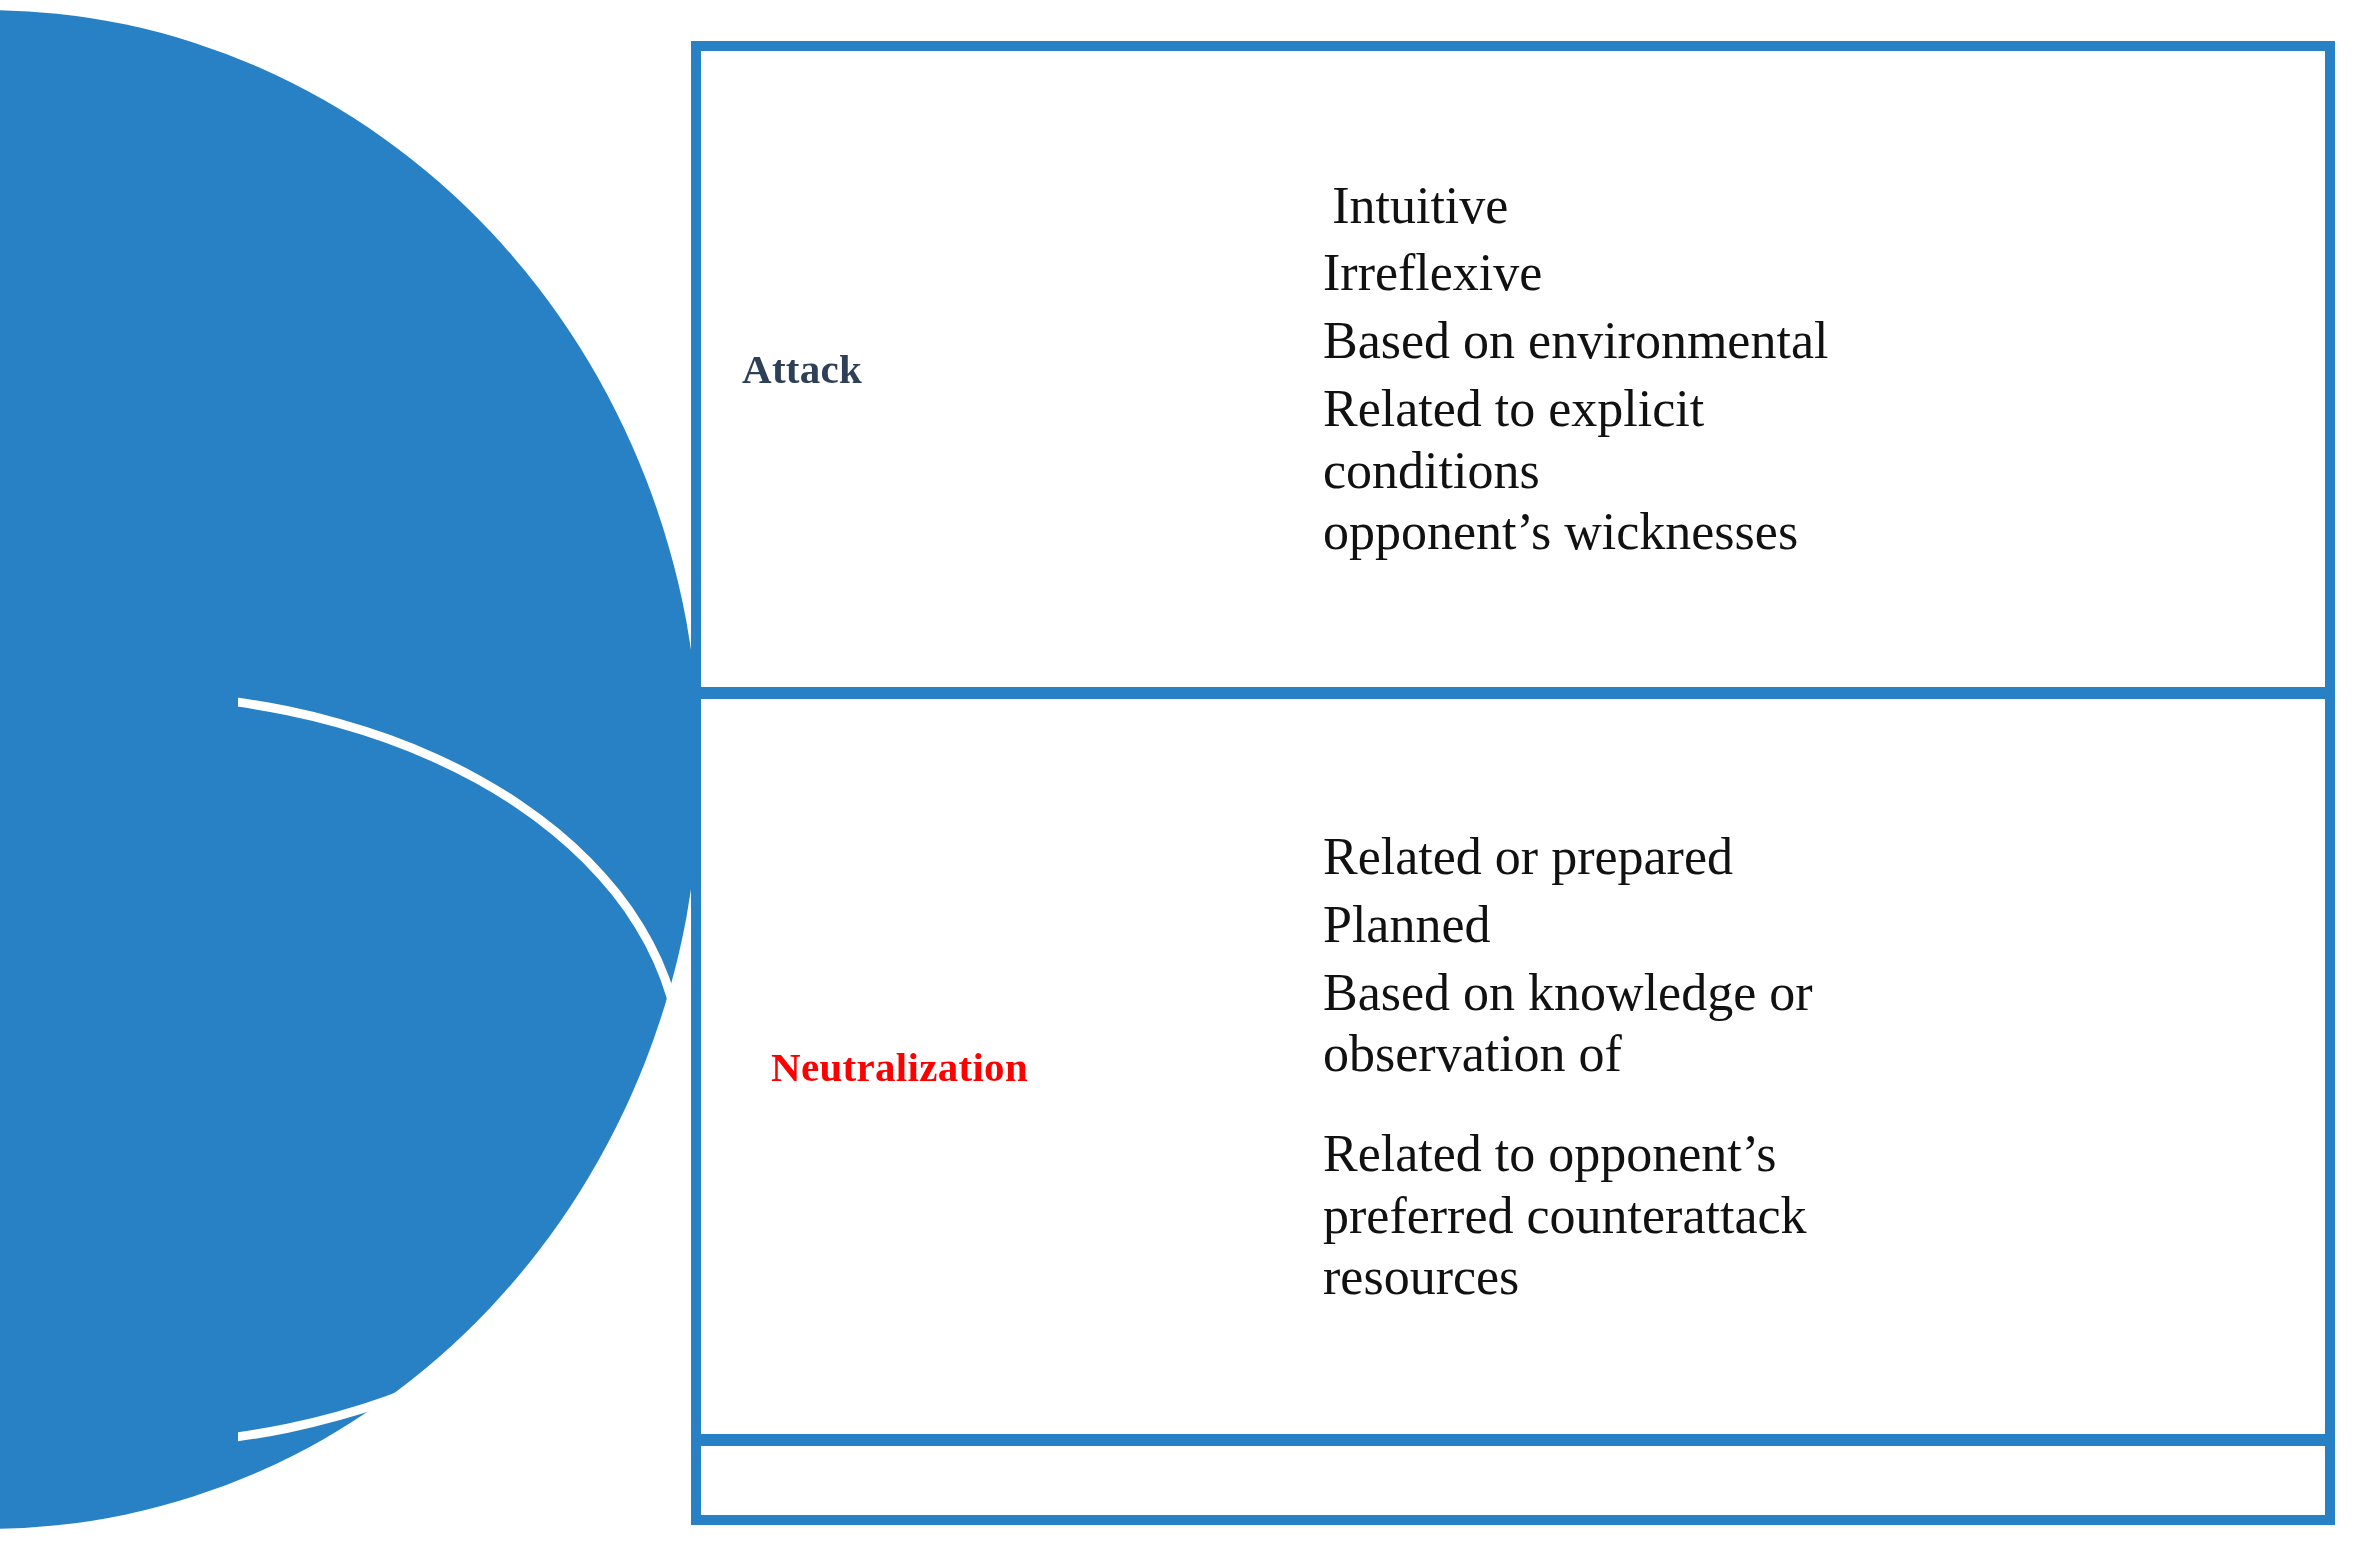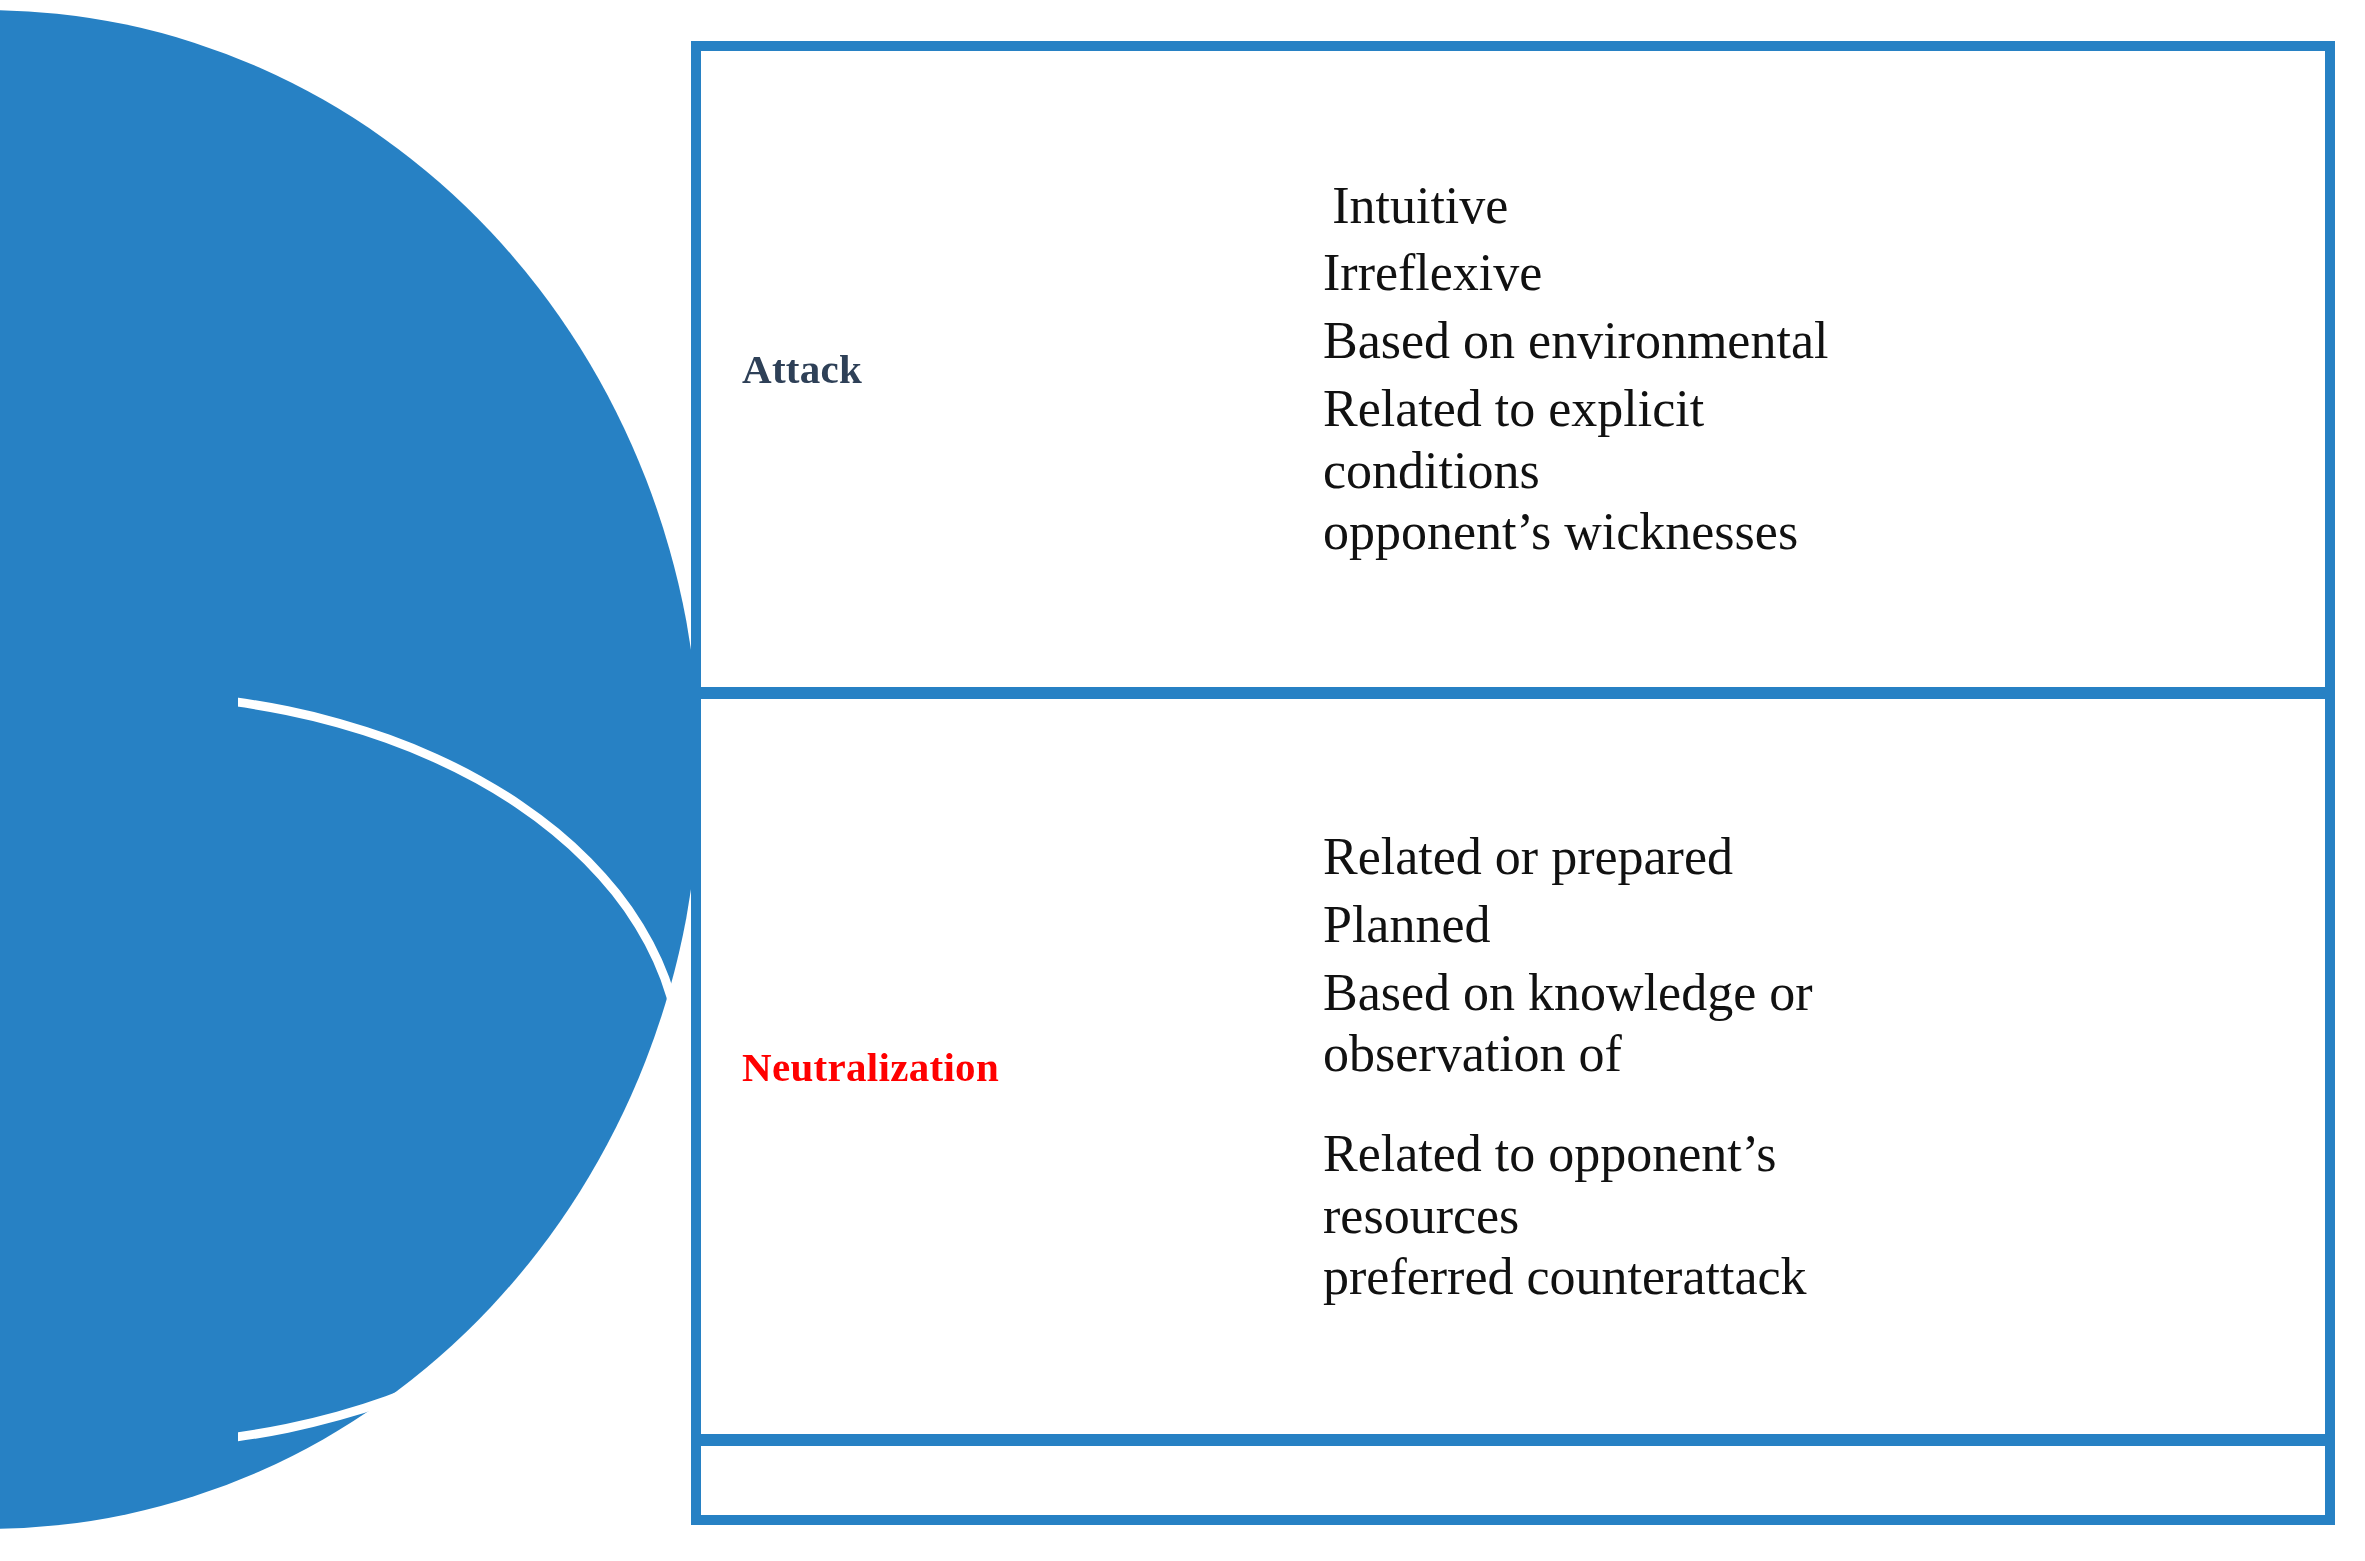--- a/index.html
+++ b/index.html
@@ -100,20 +100,21 @@
     color: #2E4057;
     letter-spacing: 0.3px;
     white-space: nowrap;
   }
   .label-neutralization {
     font-size: 41px;
     font-weight: bold;
     color: #FF0000;
     letter-spacing: 0.3px;
     white-space: nowrap;
+    margin-left: 29px;
   }
 
   
   .desc-cell {
     flex: 1 1 auto;
     padding-left: 86px;
     padding-right: 40px;
     box-sizing: border-box;
   }
   .desc-line {
@@ -159,22 +160,22 @@
   <div class="row row-neutralize">
     <div class="label-cell">
       <span class="label-neutralization">Neutralization</span>
     </div>
     <div class="desc-cell">
       <p class="desc-line">Related or prepared</p>
       <p class="desc-line spaced">Planned</p>
       <p class="desc-line spaced">Based on knowledge or</p>
       <p class="desc-line">observation of</p>
       <p class="desc-line gap-before">Related to opponent’s</p>
+      <p class="desc-line">preferred counterattack</p>
       <p class="desc-line">resources</p>
-      <p class="desc-line">preferred counterattack</p>
     </div>
   </div>
 
   <div class="row row-empty">
     <div class="label-cell">
       <span class="label-attack"></span>
     </div>
     <div class="desc-cell"></div>
   </div>
 

